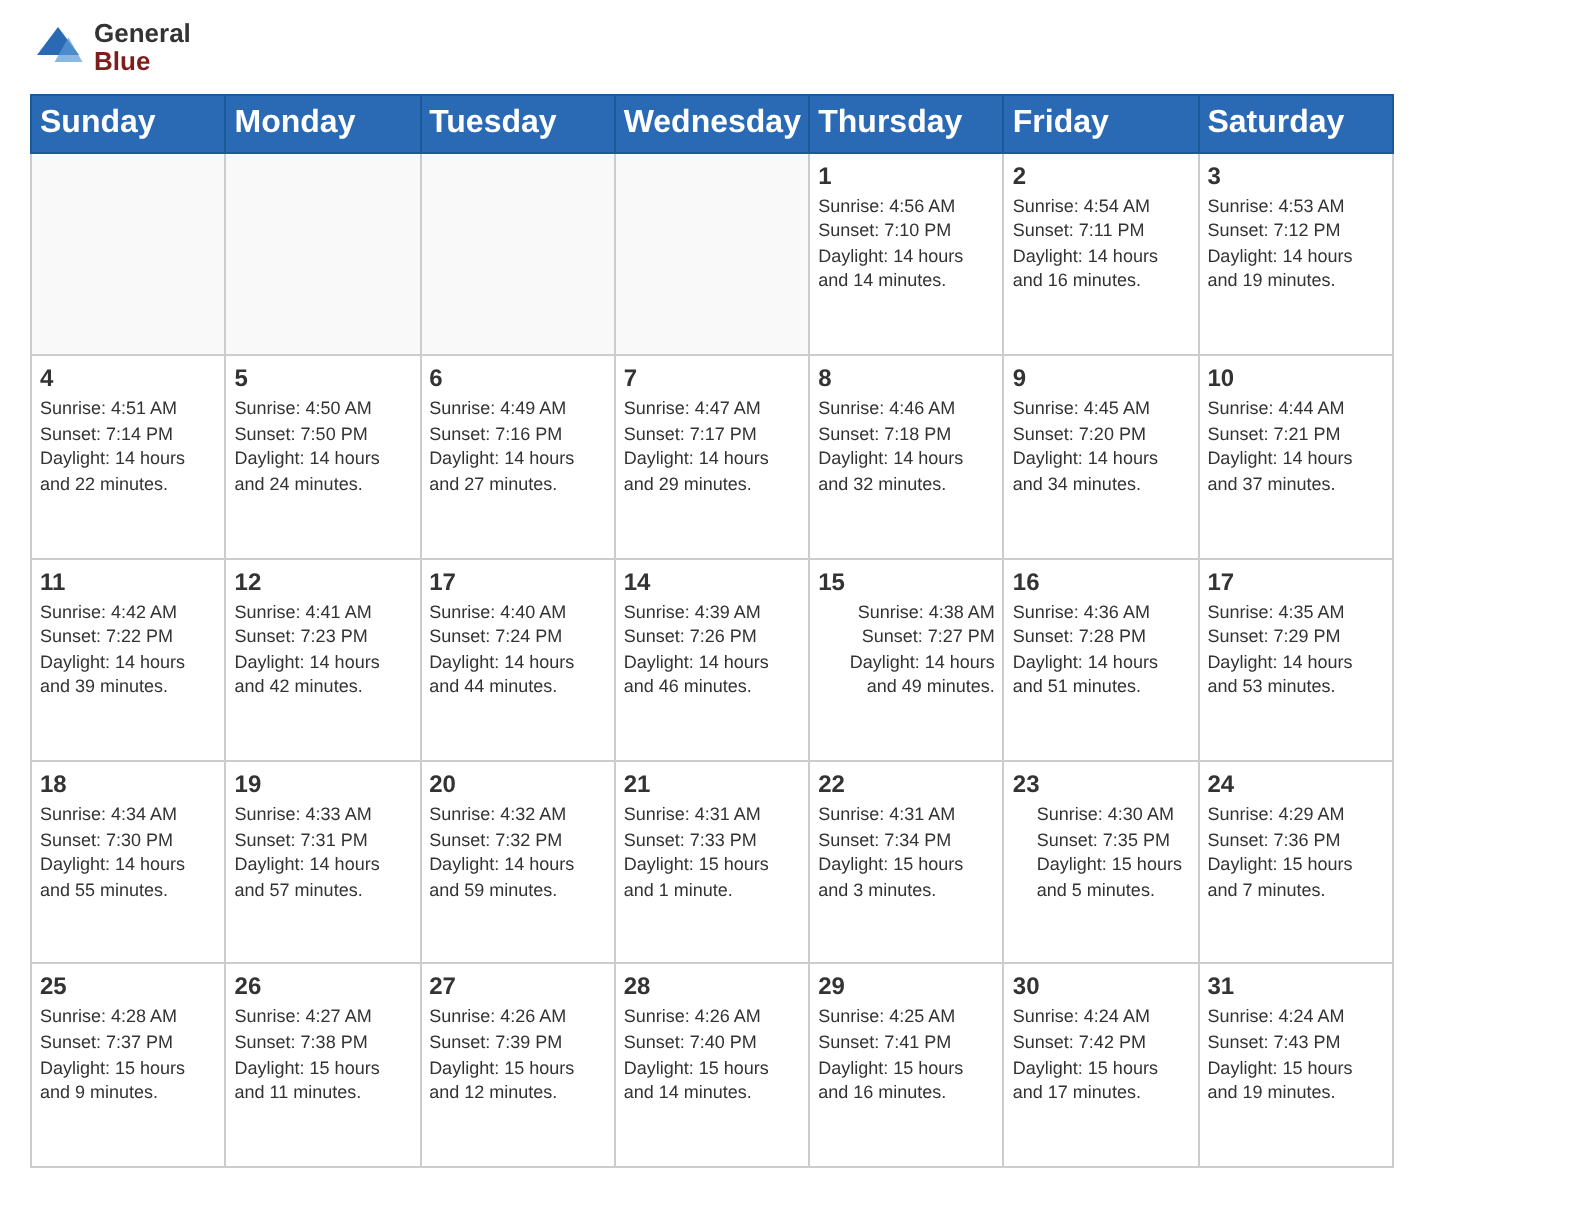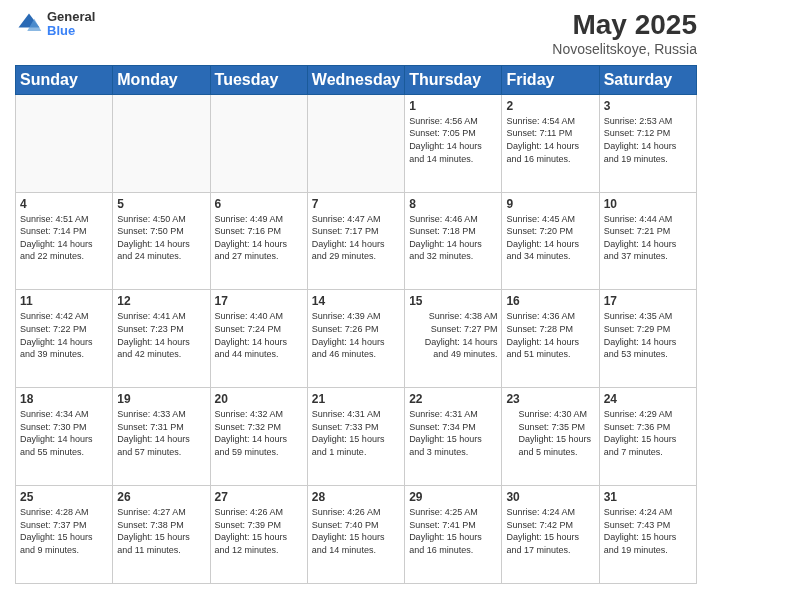--- a/index.html
+++ b/index.html
@@ -34,21 +34,21 @@
       line-height: 1.1;
     }
     .logo-general {
       font-size: 13px;
       font-weight: bold;
       color: #333;
     }
     .logo-blue {
       font-size: 13px;
       font-weight: bold;
-      color: #3b82f6;
+      color: #7f1d1d;
     }
     .logo-icon {
       width: 28px;
       height: 28px;
     }
     .title-block {
       text-align: right;
     }
     .title-month {
       font-size: 28px;
@@ -108,24 +108,20 @@
   <div class="header">
     <div class="logo">
       <svg class="logo-icon" viewBox="0 0 32 32" xmlns="http://www.w3.org/2000/svg">
         <polygon points="16,4 28,20 4,20" fill="#2a6ab5"></polygon>
         <polygon points="22,10 30,24 14,24" fill="#5a9ad5" opacity="0.7"></polygon>
       </svg>
       <div class="logo-text">
         <span class="logo-general">General</span>
         <span class="logo-blue">Blue</span>
       </div>
-    </div>
-    <div class="title-block">
-      <div class="title-month">May 2025</div>
-      <div class="title-location">Novoselitskoye, Russia</div>
     </div>
   </div>
 
   <table class="calendar">
     <thead>
       <tr>
         <th>Sunday</th>
         <th>Monday</th>
         <th>Tuesday</th>
         <th>Wednesday</th>
@@ -136,34 +132,34 @@
     </thead>
     <tbody id="calendar-body">
     <tr>
           <td class="empty"></td>
           <td class="empty"></td>
           <td class="empty"></td>
           <td class="empty"></td>
           <td>
             <span class="day-number">1</span>
             <div class="day-info" style="white-space: pre-line;">Sunrise: 4:56 AM
-Sunset: 7:05 PM
+Sunset: 7:10 PM
 Daylight: 14 hours
 and 14 minutes.</div>
           </td>
           <td>
             <span class="day-number">2</span>
             <div class="day-info" style="white-space: pre-line;">Sunrise: 4:54 AM
 Sunset: 7:11 PM
 Daylight: 14 hours
 and 16 minutes.</div>
           </td>
           <td>
             <span class="day-number">3</span>
-            <div class="day-info" style="white-space: pre-line;">Sunrise: 2:53 AM
+            <div class="day-info" style="white-space: pre-line;">Sunrise: 4:53 AM
 Sunset: 7:12 PM
 Daylight: 14 hours
 and 19 minutes.</div>
           </td>
         </tr>
         <tr>
           <td>
             <span class="day-number">4</span>
             <div class="day-info" style="white-space: pre-line;">Sunrise: 4:51 AM
 Sunset: 7:14 PM

